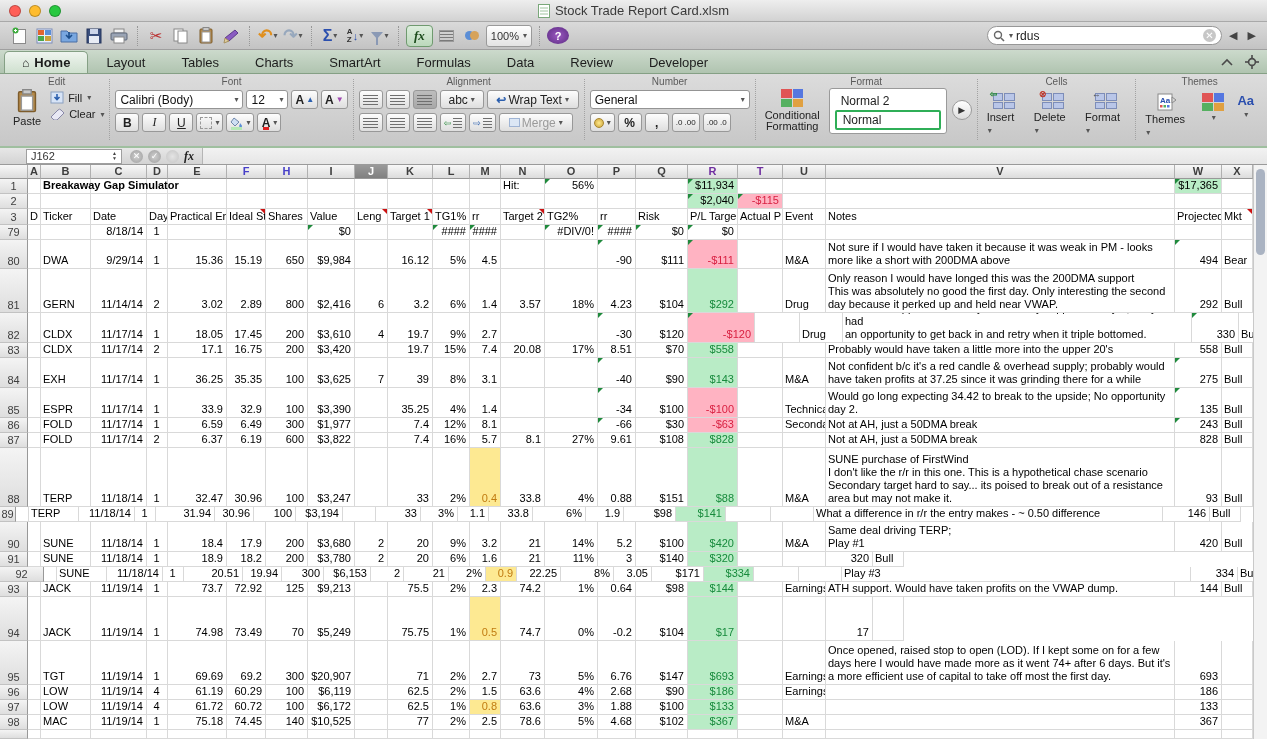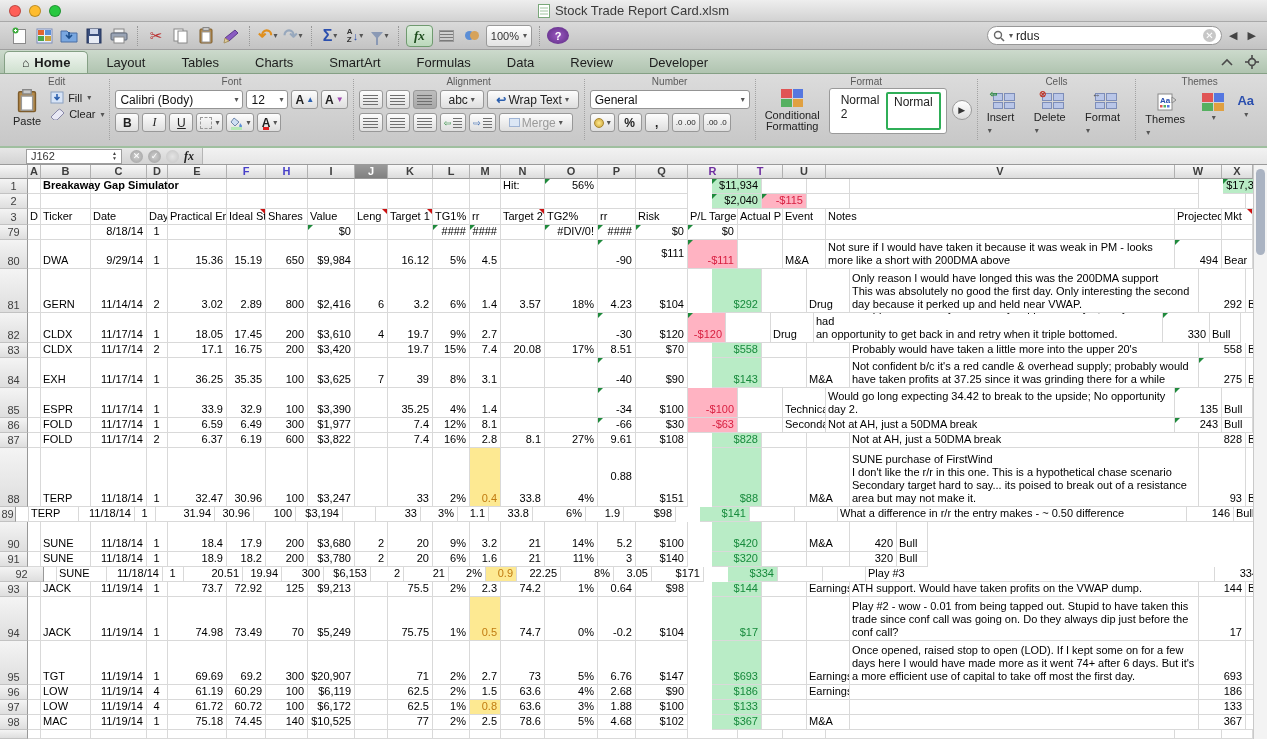--- a/index.html
+++ b/index.html
@@ -83,21 +83,21 @@
   .clrA:after { content:""; position:absolute; left:1px; right:1px; bottom:0px; height:3px; background:#e02020; }
   .fillA { position:relative; }
   .fillA:after { content:""; position:absolute; left:1px; right:1px; bottom:0px; height:3px; background:#b5e8b5; }
   .coin { width:10px; height:10px; border-radius:50%; background:radial-gradient(#ffe98a,#caa23a);
           border:1px solid #a8862e; }
   .decsm { font-size:8px; line-height:8px; text-align:center; }
   .cficon { width:22px; height:18px; display:grid; grid-template-columns:1fr 1fr; grid-template-rows:1fr 1fr; gap:1px; }
   .cficon div:nth-child(1){background:#e05555;} .cficon div:nth-child(2){background:#5577e0;}
   .cficon div:nth-child(3){background:#55b060;} .cficon div:nth-child(4){background:#e0a040;}
   .stylebox { background:#fff; border:1px solid #9a9a9a; border-radius:3px; width:118px; height:46px;
-              display:flex; justify-content:space-around; padding:3px 5px; }
+              display:flex; flex-direction:column; justify-content:space-around; padding:3px 5px; }
   .stylerow { font-size:12px; color:#222; padding:1px 6px; }
   .stylerow.selstyle { border:2px solid #2fae57; border-radius:2px; }
   .playbtn { width:20px; height:20px; border-radius:50%; border:1px solid #9a9a9a;
              background:linear-gradient(#fff,#ddd); display:flex; align-items:center; justify-content:center;
              font-size:9px; color:#333; margin-top:12px; }
   .cellicon { width:22px; height:16px; display:grid; grid-template-columns:1fr 1fr; grid-template-rows:1fr 1fr;
               gap:1px; position:relative; }
   .cellicon div { background:#b9c6e8; border:1px solid #7d8db8; }
   .badge { position:absolute; left:-3px; top:-4px; font-size:9px; font-weight:bold; }
   .themeaa { font-size:13px; color:#2b4fae; font-weight:bold; }
@@ -129,21 +129,21 @@
           font-size:11px; color:#000; display:flex; align-items:flex-end; justify-content:flex-end;
           padding:0 3px 1px 2px; overflow:hidden; }
   .cell .t { white-space:nowrap; line-height:13px; }
   .cell.left { justify-content:flex-start; }
   .cell.ctr { justify-content:center; }
   .cell.hd { justify-content:flex-start; }
   .cell.b .t { font-weight:bold; }
   .cell.spill { overflow:visible; z-index:3; }
   .cell.wrapv { justify-content:flex-start; }
   .cell.wrapv .t { white-space:pre-line; text-align:left; }
-  .gbg { background:#b9ecc6;margin-left:24px; } .pos { color:#178a3c;padding-left:24px; }
+  .gbg { background:#b9ecc6; } .pos { color:#178a3c;padding-left:24px; }
   .pbg { background:#ffb3c2; } .neg { color:#d81f40; }
   .yel { background:#fde992; } .org { color:#c07b10; }
   .tl { position:absolute; top:0; left:0; width:0; height:0;
         border-top:5px solid #1f8a3c; border-right:5px solid transparent; }
   .tr { position:absolute; top:0; right:0; width:0; height:0;
         border-top:5px solid #cc1111; border-left:5px solid transparent; }
   .vscroll { position:absolute; top:165px; right:0; width:14px; height:574px; background:#f3f3f3;
              border-left:1px solid #c9c9c9; }
   .vthumb { position:absolute; left:2px; top:4px; width:9px; height:86px; border-radius:5px; background:#aab3c2; }
 </style>
@@ -836,21 +836,21 @@
       </div>
       <div class="cell" style="width: 31px;">
         <span class="t">4.5</span>
       </div>
       <div class="cell" style="width: 44px;"></div>
       <div class="cell" style="width: 53px;"></div>
       <div class="cell" style="width: 38px;">
         <div class="tl"></div>
         <span class="t">-90</span>
       </div>
-      <div class="cell" style="width: 52px; align-items: center;">
+      <div class="cell" style="width: 52px;">
         <span class="t">$111</span>
       </div>
       <div class="cell pbg neg" style="width: 50px;">
         <div class="tl"></div>
         <span class="t">-$111</span>
       </div>
       <div class="cell" style="width: 45px;"></div>
       <div class="cell left" style="width: 43px;">
         <span class="t">M&amp;A</span>
       </div>
@@ -971,21 +971,21 @@
       </div>
       <div class="cell" style="width: 44px;"></div>
       <div class="cell" style="width: 53px;"></div>
       <div class="cell" style="width: 38px;">
         <div class="tl"></div>
         <span class="t">-30</span>
       </div>
       <div class="cell" style="width: 52px;">
         <span class="t">$120</span>
       </div>
-      <div class="cell pbg neg" style="width: 38px;">
+      <div class="cell pbg neg" style="width: 67px;">
         <div class="tl"></div>
         <span class="t">-$120</span>
       </div>
       <div class="cell" style="width: 45px;"></div>
       <div class="cell left" style="width: 43px;">
         <span class="t">Drug</span>
       </div>
       <div class="cell left wrapv" style="width: 349px;">
         <span class="t">200DMA support. Broke day 1's intraday support on day 2, but you had
 an opportunity to get back in and retry when it triple bottomed.</span>
@@ -1271,21 +1271,21 @@
         <span class="t">$3,822</span>
       </div>
       <div class="cell" style="width: 33px;"></div>
       <div class="cell" style="width: 45px;">
         <span class="t">7.4</span>
       </div>
       <div class="cell" style="width: 37px;">
         <span class="t">16%</span>
       </div>
       <div class="cell" style="width: 31px;">
-        <span class="t">2.8</span>
+        <span class="t">5.7</span>
       </div>
       <div class="cell" style="width: 44px;">
         <span class="t">8.1</span>
       </div>
       <div class="cell" style="width: 53px;">
         <span class="t">27%</span>
       </div>
       <div class="cell" style="width: 38px;">
         <span class="t">9.61</span>
       </div>
@@ -1340,21 +1340,21 @@
       </div>
       <div class="cell yel org" style="width: 31px;">
         <span class="t">0.4</span>
       </div>
       <div class="cell" style="width: 44px;">
         <span class="t">33.8</span>
       </div>
       <div class="cell" style="width: 53px;">
         <span class="t">4%</span>
       </div>
-      <div class="cell" style="width: 38px; align-items: center;">
+      <div class="cell" style="width: 38px;">
         <span class="t">0.88</span>
       </div>
       <div class="cell" style="width: 52px;">
         <span class="t">$151</span>
       </div>
       <div class="cell gbg pos" style="width: 50px;">
         <span class="t">$88</span>
       </div>
       <div class="cell" style="width: 45px;"></div>
       <div class="cell left" style="width: 43px;">
@@ -1482,20 +1482,24 @@
       <div class="cell" style="width: 52px;">
         <span class="t">$100</span>
       </div>
       <div class="cell gbg pos" style="width: 50px;">
         <span class="t">$420</span>
       </div>
       <div class="cell" style="width: 45px;"></div>
       <div class="cell left" style="width: 43px;">
         <span class="t">M&amp;A</span>
       </div>
+      <div class="cell left wrapv" style="width: 349px;">
+        <span class="t">Same deal driving TERP;
+Play #1</span>
+      </div>
       <div class="cell" style="width: 47px;">
         <span class="t">420</span>
       </div>
       <div class="cell left" style="width: 31px;">
         <span class="t">Bull</span>
       </div>
     </div>
     <div class="grow" style="height: 15px;">
       <div class="rn" style="width: 28px;">91</div>
       <div class="cell" style="width: 13px;"></div>
@@ -1726,25 +1730,20 @@
         <span class="t">-0.2</span>
       </div>
       <div class="cell" style="width: 52px;">
         <span class="t">$104</span>
       </div>
       <div class="cell gbg pos" style="width: 50px;">
         <span class="t">$17</span>
       </div>
       <div class="cell" style="width: 45px;"></div>
       <div class="cell" style="width: 43px;"></div>
-      <div class="cell left wrapv" style="width: 349px;">
-        <span class="t">Play #2 - wow - 0.01 from being tapped out. Stupid to have taken this
-trade since conf call was going on. Do they always dip just before the
-conf call?</span>
-      </div>
       <div class="cell" style="width: 47px;">
         <span class="t">17</span>
       </div>
       <div class="cell" style="width: 31px;"></div>
     </div>
     <div class="grow" style="height: 44px;">
       <div class="rn" style="width: 28px;">95</div>
       <div class="cell" style="width: 13px;"></div>
       <div class="cell left" style="width: 50px;">
         <span class="t">TGT</span>

